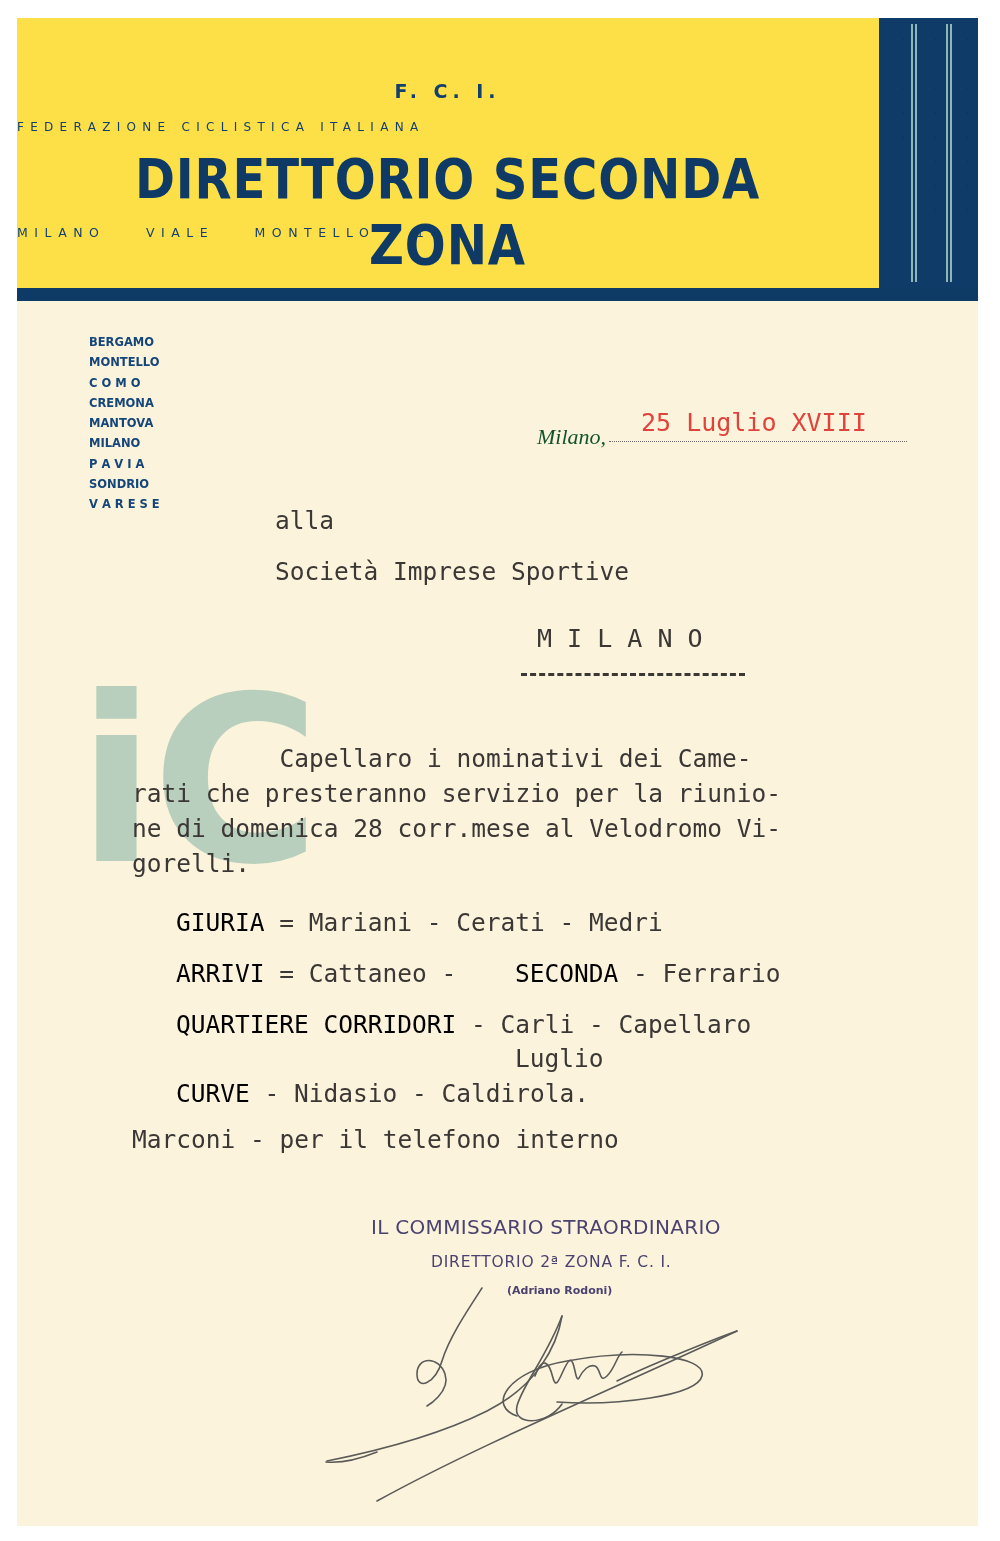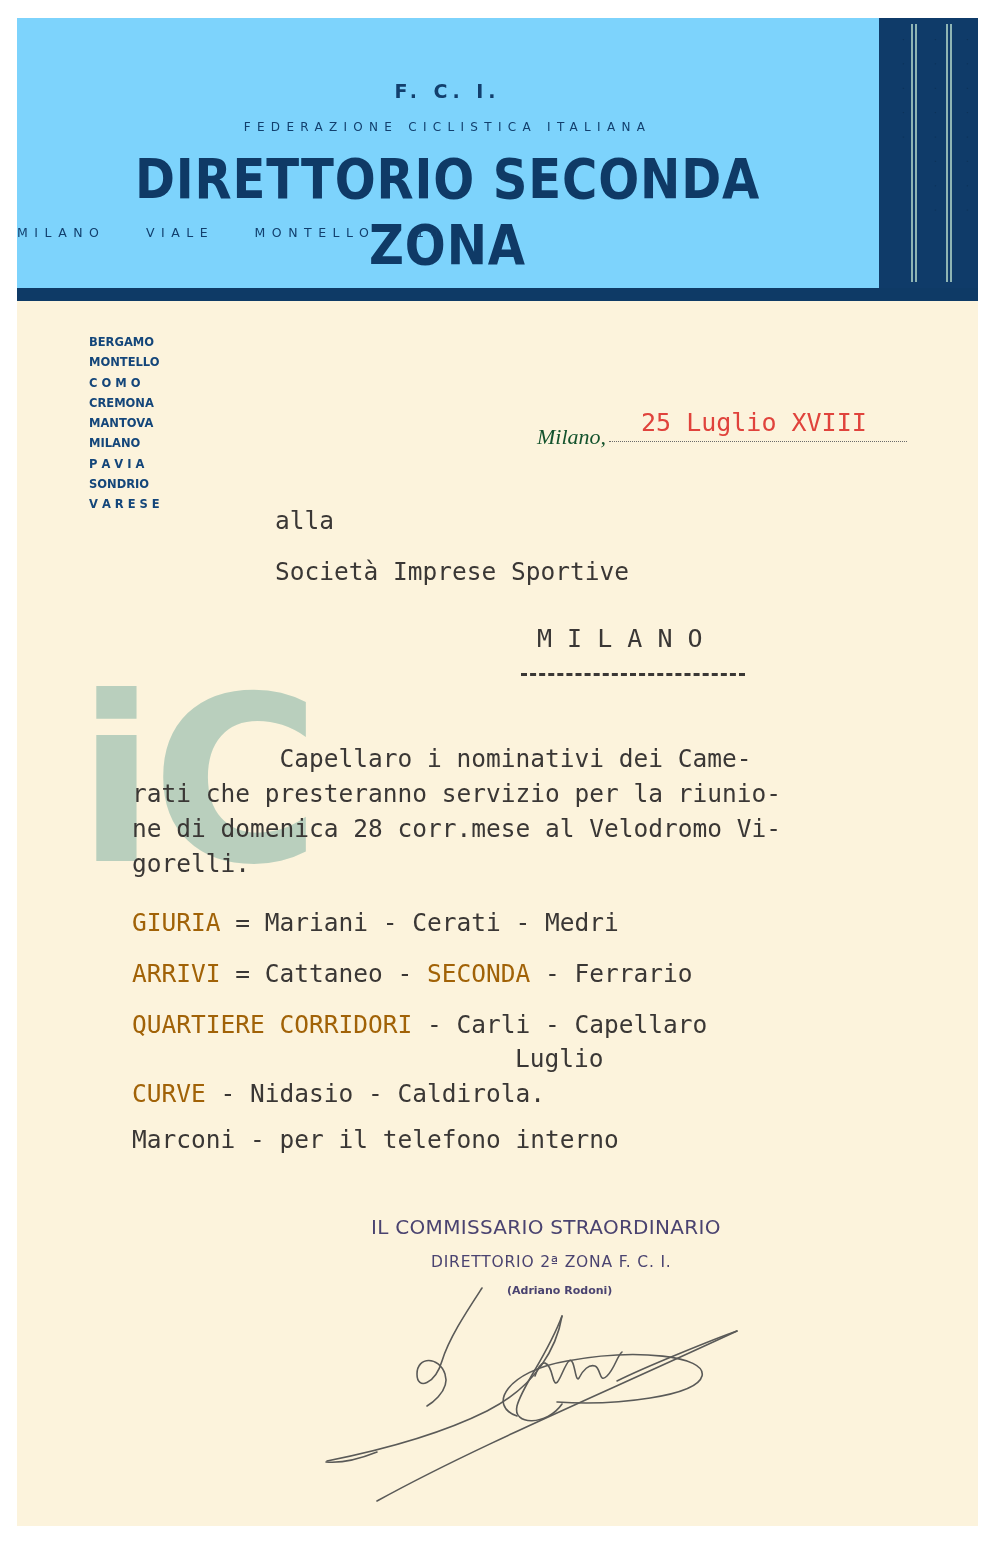--- a/index.html
+++ b/index.html
@@ -1,34 +1,34 @@
 <!DOCTYPE html>
 <html><head>
 <meta charset="utf-8">
 <style>
   html, body { margin:0; padding:0; }
   body { width:1000px; height:1541px; background:#ffffff; position:relative; overflow:hidden; }
   .paper { position:absolute; left:17px; top:18px; width:961px; height:1508px; background:#fcf3dc; }
-  .header { position:absolute; left:0; top:0; width:961px; height:283px; background:#7dd3fc; }
+  .header { position:absolute; left:0; top:0; width:961px; height:283px; background:#fde047; }
   .header-bar { position:absolute; left:0; top:270px; width:961px; height:13px; background:#0e3a66; }
   .side-band { position:absolute; top:0; left:862px; width:99px; height:270px; background:#0f3b69; }
   .side-band .line { position:absolute; top:6px; width:2px; height:258px; background:#8fb5b4; }
   .side-text { position:absolute; top:20px; width:14px; writing-mode:vertical-rl; font-family:"DejaVu Sans", sans-serif; font-size:10px; letter-spacing:9px; color:#0a2a4a; opacity:.55; }
   .fci { position:absolute; top:62px; left:0; width:861px; text-align:center; font-family:"DejaVu Sans", sans-serif; font-weight:bold; font-size:19px; letter-spacing:5px; color:#123f6d; }
-  .federazione { position:absolute; top:102px; left:0; width:861px; text-align:center; font-family:"DejaVu Sans", sans-serif; font-size:12px; letter-spacing:6.3px; color:#123f6d; }
+  .federazione { position:absolute; top:102px; left:0; width:861px; font-family:"DejaVu Sans", sans-serif; font-size:12px; letter-spacing:6.3px; color:#123f6d; }
   .title { position:absolute; top:128px; left:0; width:861px; text-align:center; font-family:"DejaVu Sans", sans-serif; font-weight:900; font-size:56px; letter-spacing:1px; color:#0f3a66; transform:scaleX(0.86) scaleY(1.0); transform-origin:center; line-height:66px; }
   .address { position:absolute; top:207px; left:0; width:861px; text-align:left; font-family:"DejaVu Sans", sans-serif; font-size:12.5px; letter-spacing:6.5px; color:#123f6d; word-spacing:30px; }
   .provinces { position:absolute; left:72px; top:314px; font-family:"DejaVu Sans", sans-serif; font-weight:bold; font-size:11.5px; line-height:20.3px; color:#14467a; }
   .provinces div { white-space:nowrap; }
   .date-line { position:absolute; left:520px; top:392px; width:370px; height:40px; }
   .milano-script { position:absolute; left:0; top:14px; font-family:Liberation Serif, serif; font-style:italic; font-size:22px; color:#14532d; }
   .date-dots { position:absolute; left:72px; right:0; top:31px; border-bottom:1.5px dotted #6a6a6a; }
   .date-value { position:absolute; left:104px; top:-2px; font-family:"DejaVu Sans Mono", monospace; font-size:25px; color:#e0433c; }
   .mono { font-family:"DejaVu Sans Mono", monospace; color:#3a3735; font-size:24.5px; }
-  .red { color:#a16207; }
+  .red { color:#000000;margin-left:44px; }
   .block { position:absolute; white-space:pre; }
   .underline-dash { position:absolute; left:504px; top:655px; width:224px; border-top:3px dashed #3a3735; }
   .watermark { position:absolute; left:60px; top:630px; font-family:"DejaVu Sans", sans-serif; font-weight:bold; font-size:230px; color:#0f766e; opacity:.28; letter-spacing:-4px; pointer-events:none; }
   .stamp { position:absolute; font-family:"DejaVu Sans", sans-serif; color:#4a4370; white-space:nowrap; }
   .signature { position:absolute; left:300px; top:1268px; }
 </style>
 </head>
 <body>
 
 <div class="paper">

